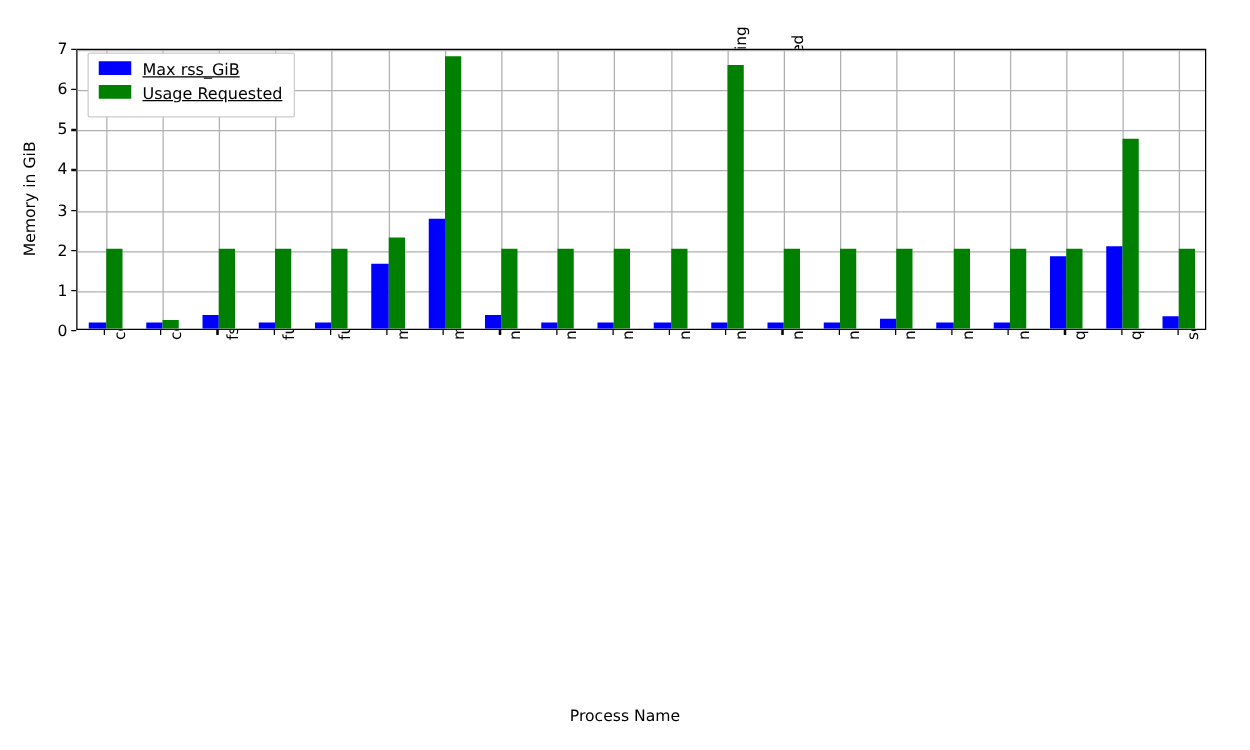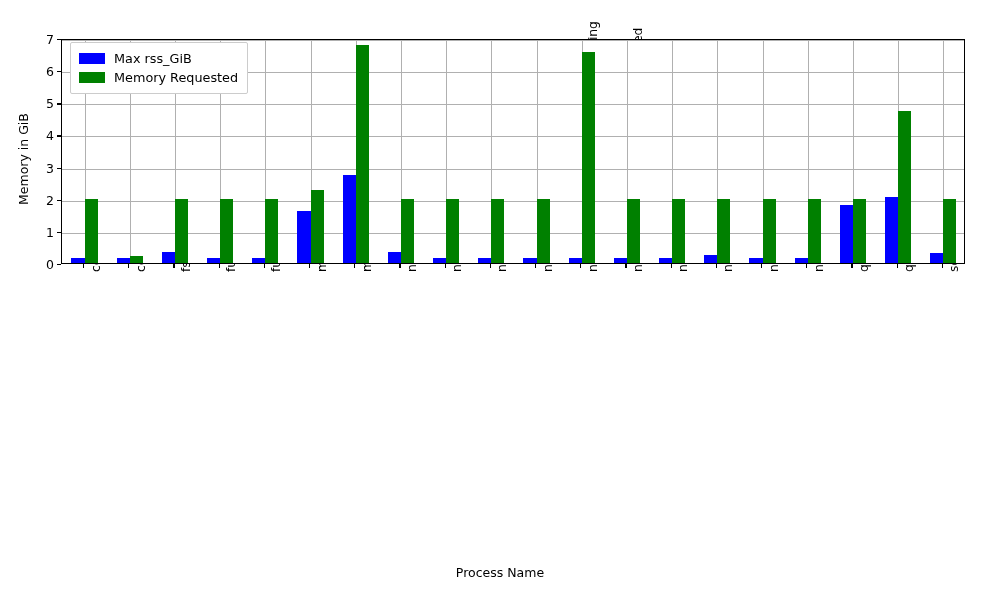--- a/index.html
+++ b/index.html
@@ -129,22 +129,23 @@
     left: 70px;
     top: 42px;
     background: #ffffff;
     border: 1px solid #cccccc;
     border-radius: 2px;
     padding: 6px 9px 6px 8px;
     box-sizing: border-box;
   }
   .legend-row {
     display: flex;
-    align-items: center;
+    align-items: flex-start;
     height: 19px;
+    text-decoration: underline;
   }
   .legend-swatch {
     width: 26px;
     height: 11px;
     margin-right: 9px;
     flex: 0 0 auto;
   }
   .legend-text {
     font-size: 12.8px;
     white-space: nowrap;
@@ -295,17 +296,17 @@
       </div>
   </div>
 
   <div id="legend">
       <div class="legend-row">
         <span class="legend-swatch" style="background: rgb(0, 0, 255);"></span>
         <span class="legend-text">Max rss_GiB</span>
       </div>
       <div class="legend-row">
         <span class="legend-swatch" style="background: rgb(0, 128, 0);"></span>
-        <span class="legend-text">Memory Requested</span>
+        <span class="legend-text">Usage Requested</span>
       </div>
     </div>
 
 </div>
 
 </body></html>

